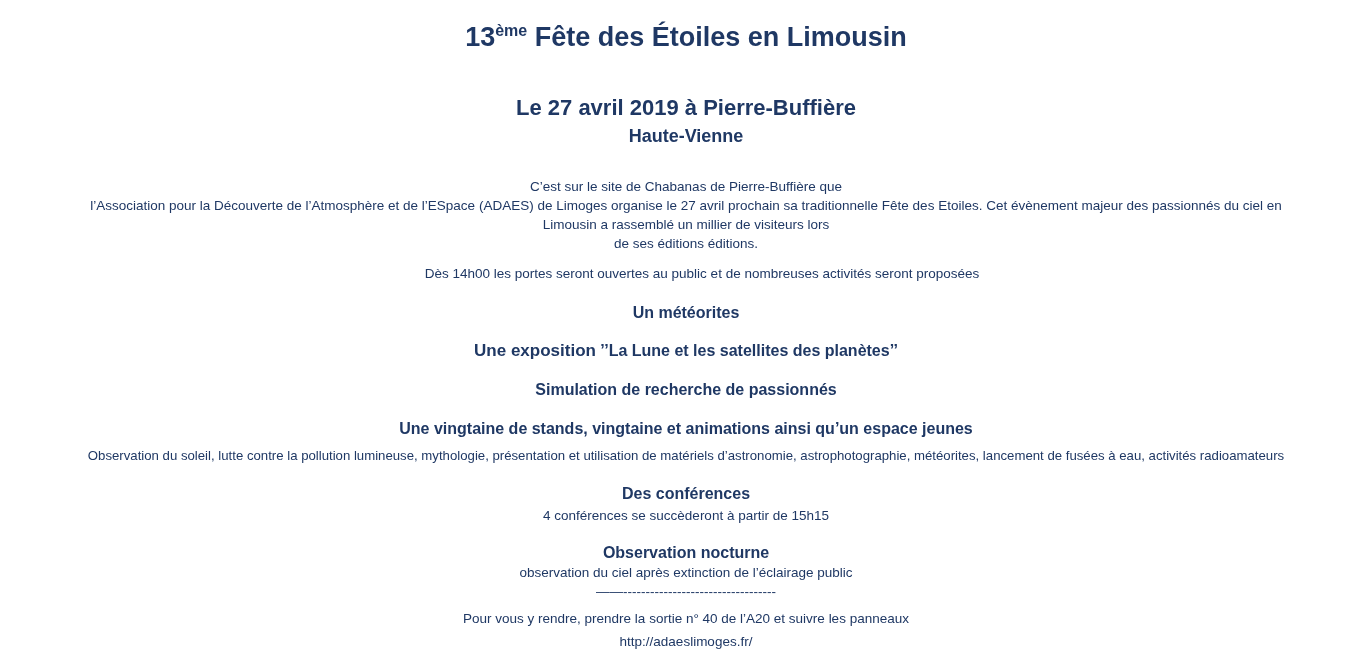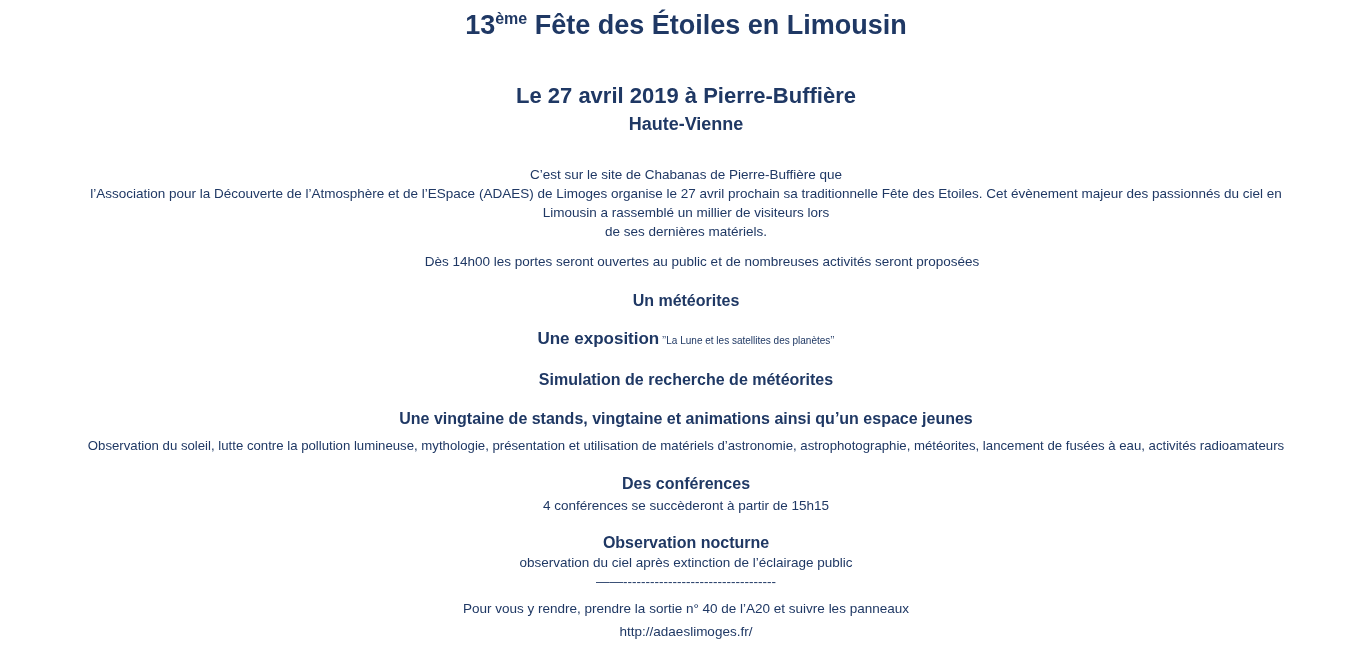--- a/index.html
+++ b/index.html
@@ -9,21 +9,21 @@
     width: 1372px;
     height: 670px;
     overflow: hidden;
     font-family: "Liberation Sans", "DejaVu Sans", sans-serif;
   }
   .page {
     width: 1372px;
     height: 550px;
     color: #1F3864;
     text-align: center;
-    padding-top: 8px;
+    padding-top: 20px;
     box-sizing: border-box;
   }
   .line { white-space: nowrap; }
 
   .title {
     font-size: 27px;
     font-weight: bold;
     line-height: 34px;
   }
   .title sup {
@@ -55,22 +55,22 @@
     margin-left: 32px;
   }
   .section-heading {
     font-size: 16px;
     font-weight: bold;
     line-height: 21px;
   }
   .h-planetarium { margin-top: 19px; }
   .h-exposition  { margin-top: 17px; font-size: 17px; }
   .h-exposition .expo-quote {
-    font-weight: normal;
-    font-size: 10px;
+    font-weight: bold;
+    font-size: 16px;
   }
   .h-simulation  { margin-top: 18px; }
   .h-stands      { margin-top: 18px; }
   .stands-detail {
     margin-top: 8px;
     font-size: 13.2px;
     line-height: 18px;
   }
   .h-conferences { margin-top: 18px; }
   .detail-line {
@@ -100,32 +100,32 @@
     <span>13</span><sup>ème</sup><span> Fête des Étoiles en Limousin</span>
   </div>
 
   <div class="date-line line">Le 27 avril 2019 à Pierre-Buffière</div>
   <div class="department line">Haute-Vienne</div>
 
   <div class="intro">
     <div class="line">C’est sur le site de Chabanas de Pierre-Buffière que</div>
     <div class="line">l’Association pour la Découverte de l’Atmosphère et de l’ESpace (ADAES) de Limoges organise le 27 avril prochain sa traditionnelle Fête des Etoiles. Cet évènement majeur des passionnés du ciel en</div>
     <div class="line">Limousin a rassemblé un millier de visiteurs lors</div>
-    <div class="line">de ses dernières matériels.</div>
+    <div class="line">de ses éditions éditions.</div>
   </div>
 
   <div class="opening line">Dès 14h00 les portes seront ouvertes au public et de nombreuses activités seront proposées</div>
 
   <div class="section-heading h-planetarium line">Un météorites</div>
 
   <div class="section-heading h-exposition line">
     <span>Une exposition</span><span class="expo-quote"> ’’La Lune et les satellites des planètes’’</span>
   </div>
 
-  <div class="section-heading h-simulation line">Simulation de recherche de météorites</div>
+  <div class="section-heading h-simulation line">Simulation de recherche de passionnés</div>
 
   <div class="section-heading h-stands line">Une vingtaine de stands, vingtaine et animations ainsi qu’un espace jeunes</div>
   <div class="stands-detail line">Observation du soleil, lutte contre la pollution lumineuse, mythologie, présentation et utilisation de matériels d’astronomie, astrophotographie, météorites, lancement de fusées à eau, activités radioamateurs</div>
 
   <div class="section-heading h-conferences line">Des conférences</div>
   <div class="detail-line conf-detail line">4 conférences se succèderont à partir de 15h15</div>
 
   <div class="section-heading h-nocturne line">Observation nocturne</div>
   <div class="detail-line night-2 line">observation du ciel après extinction de l’éclairage public</div>
 

